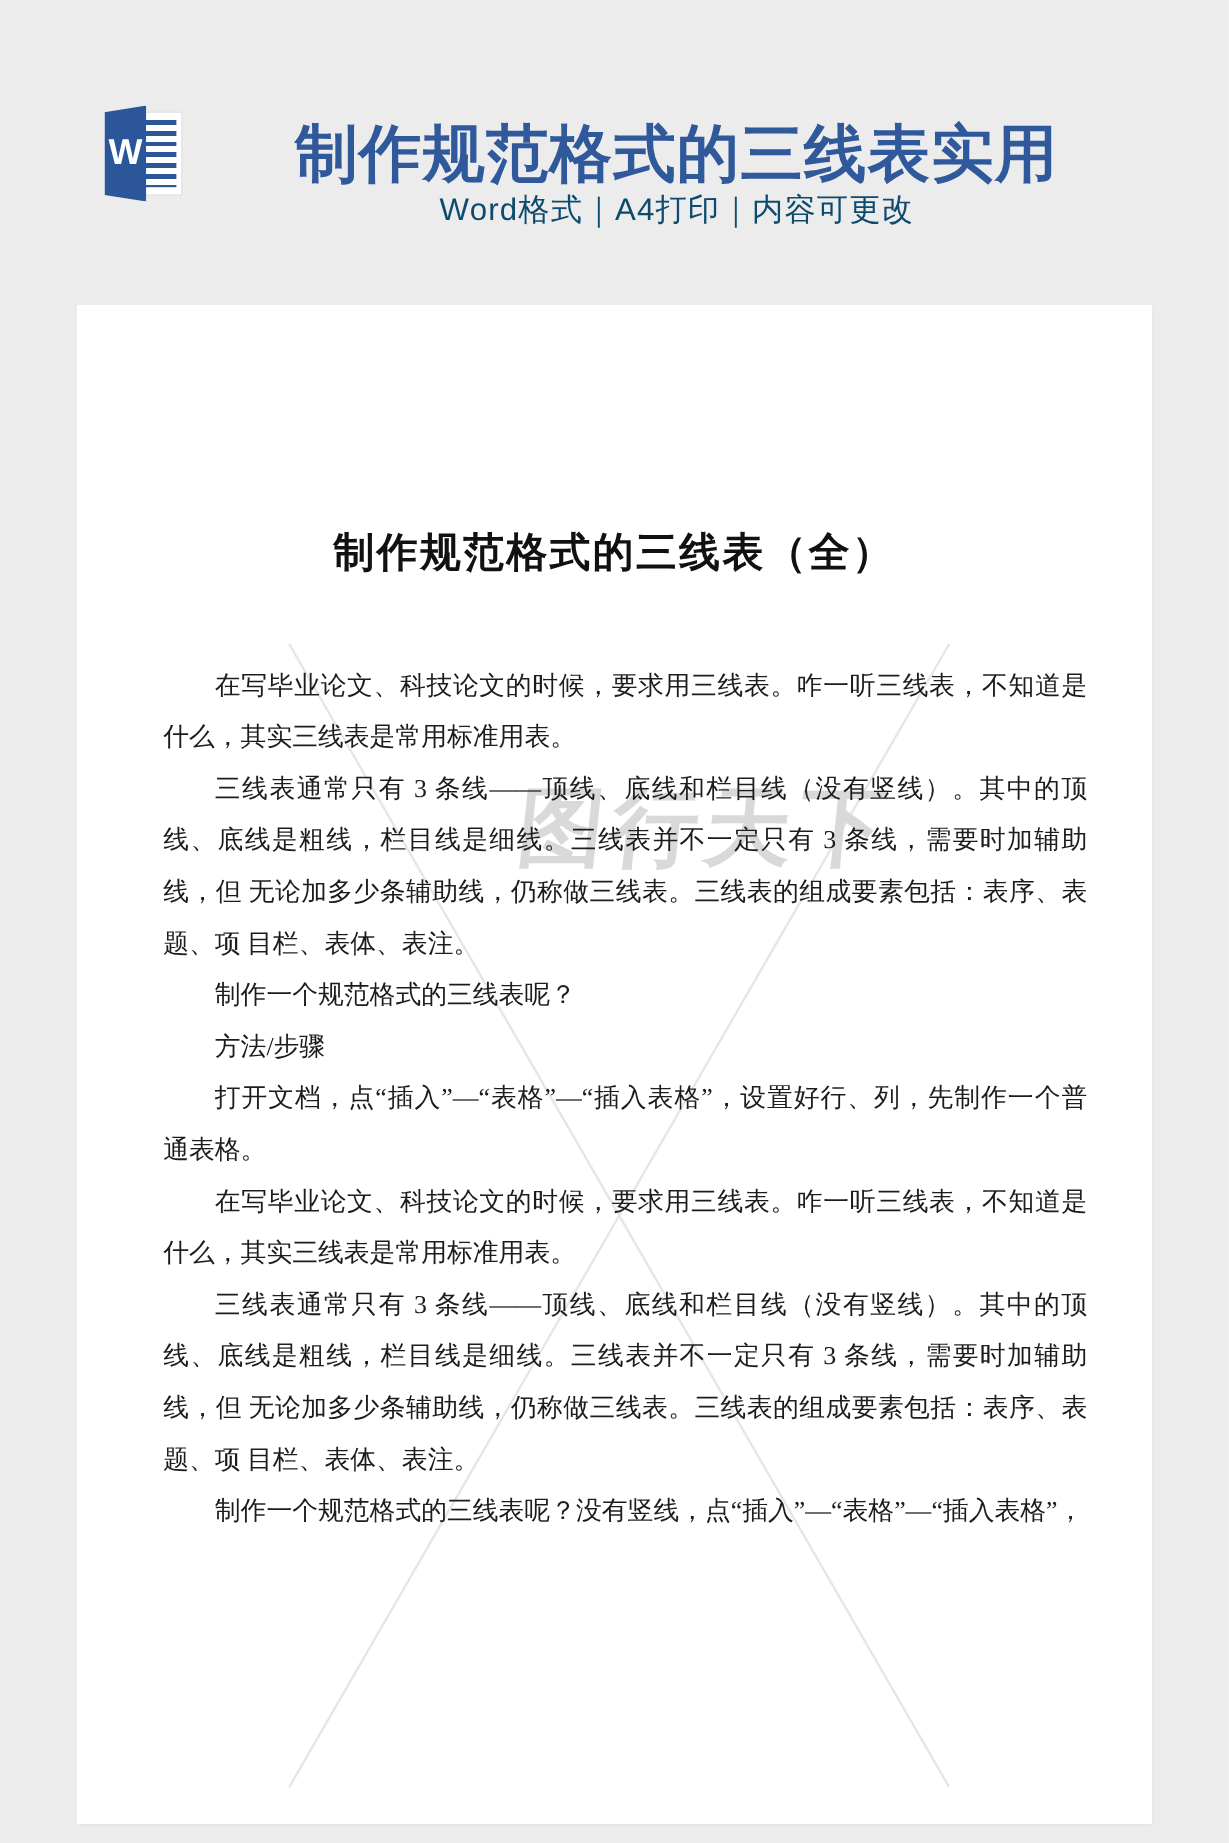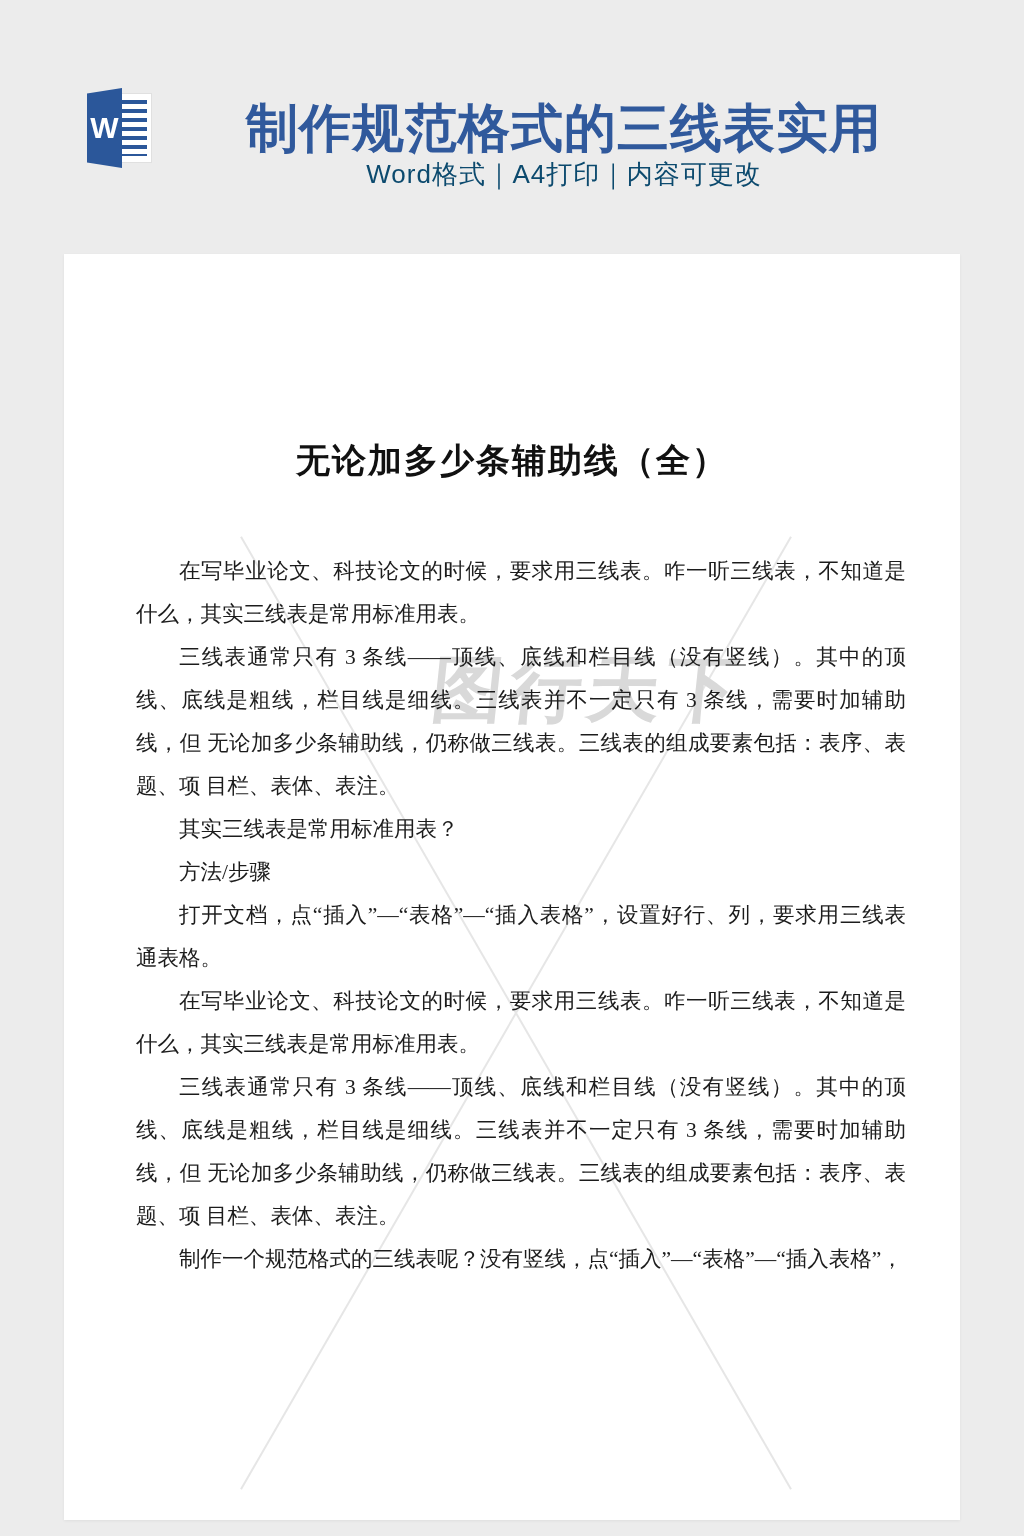--- a/index.html
+++ b/index.html
@@ -115,25 +115,25 @@
   <div class="header-title">制作规范格式的三线表实用</div>
   <div class="header-subtitle">Word格式｜A4打印｜内容可更改</div>
 </div>
 
 <div class="page">
   <div class="wm-line left"></div>
   <div class="wm-line right"></div>
   <div class="wm-text">图行天下</div>
 
   <div class="content-layer">
-    <div class="doc-title">无论加多少条辅助线（全）</div>
+    <div class="doc-title">制作规范格式的三线表（全）</div>
     <div class="doc-body" id="doc-body">
         <p>在写毕业论文、科技论文的时候，要求用三线表。咋一听三线表，不知道是 什么，其实三线表是常用标准用表。</p>
         <p>三线表通常只有 3 条线——顶线、底线和栏目线（没有竖线）。其中的顶线、底线是粗线，栏目线是细线。三线表并不一定只有 3 条线，需要时加辅助线，但 无论加多少条辅助线，仍称做三线表。三线表的组成要素包括：表序、表题、项 目栏、表体、表注。</p>
-        <p>其实三线表是常用标准用表？</p>
+        <p>制作一个规范格式的三线表呢？</p>
         <p>方法/步骤</p>
-        <p>打开文档，点“插入”—“表格”—“插入表格”，设置好行、列，要求用三线表 通表格。</p>
+        <p>打开文档，点“插入”—“表格”—“插入表格”，设置好行、列，先制作一个普 通表格。</p>
         <p>在写毕业论文、科技论文的时候，要求用三线表。咋一听三线表，不知道是 什么，其实三线表是常用标准用表。</p>
         <p>三线表通常只有 3 条线——顶线、底线和栏目线（没有竖线）。其中的顶线、底线是粗线，栏目线是细线。三线表并不一定只有 3 条线，需要时加辅助线，但 无论加多少条辅助线，仍称做三线表。三线表的组成要素包括：表序、表题、项 目栏、表体、表注。</p>
         <p>制作一个规范格式的三线表呢？没有竖线，点“插入”—“表格”—“插入表格”，</p>
       </div>
   </div>
 </div>
 
 </body></html>

